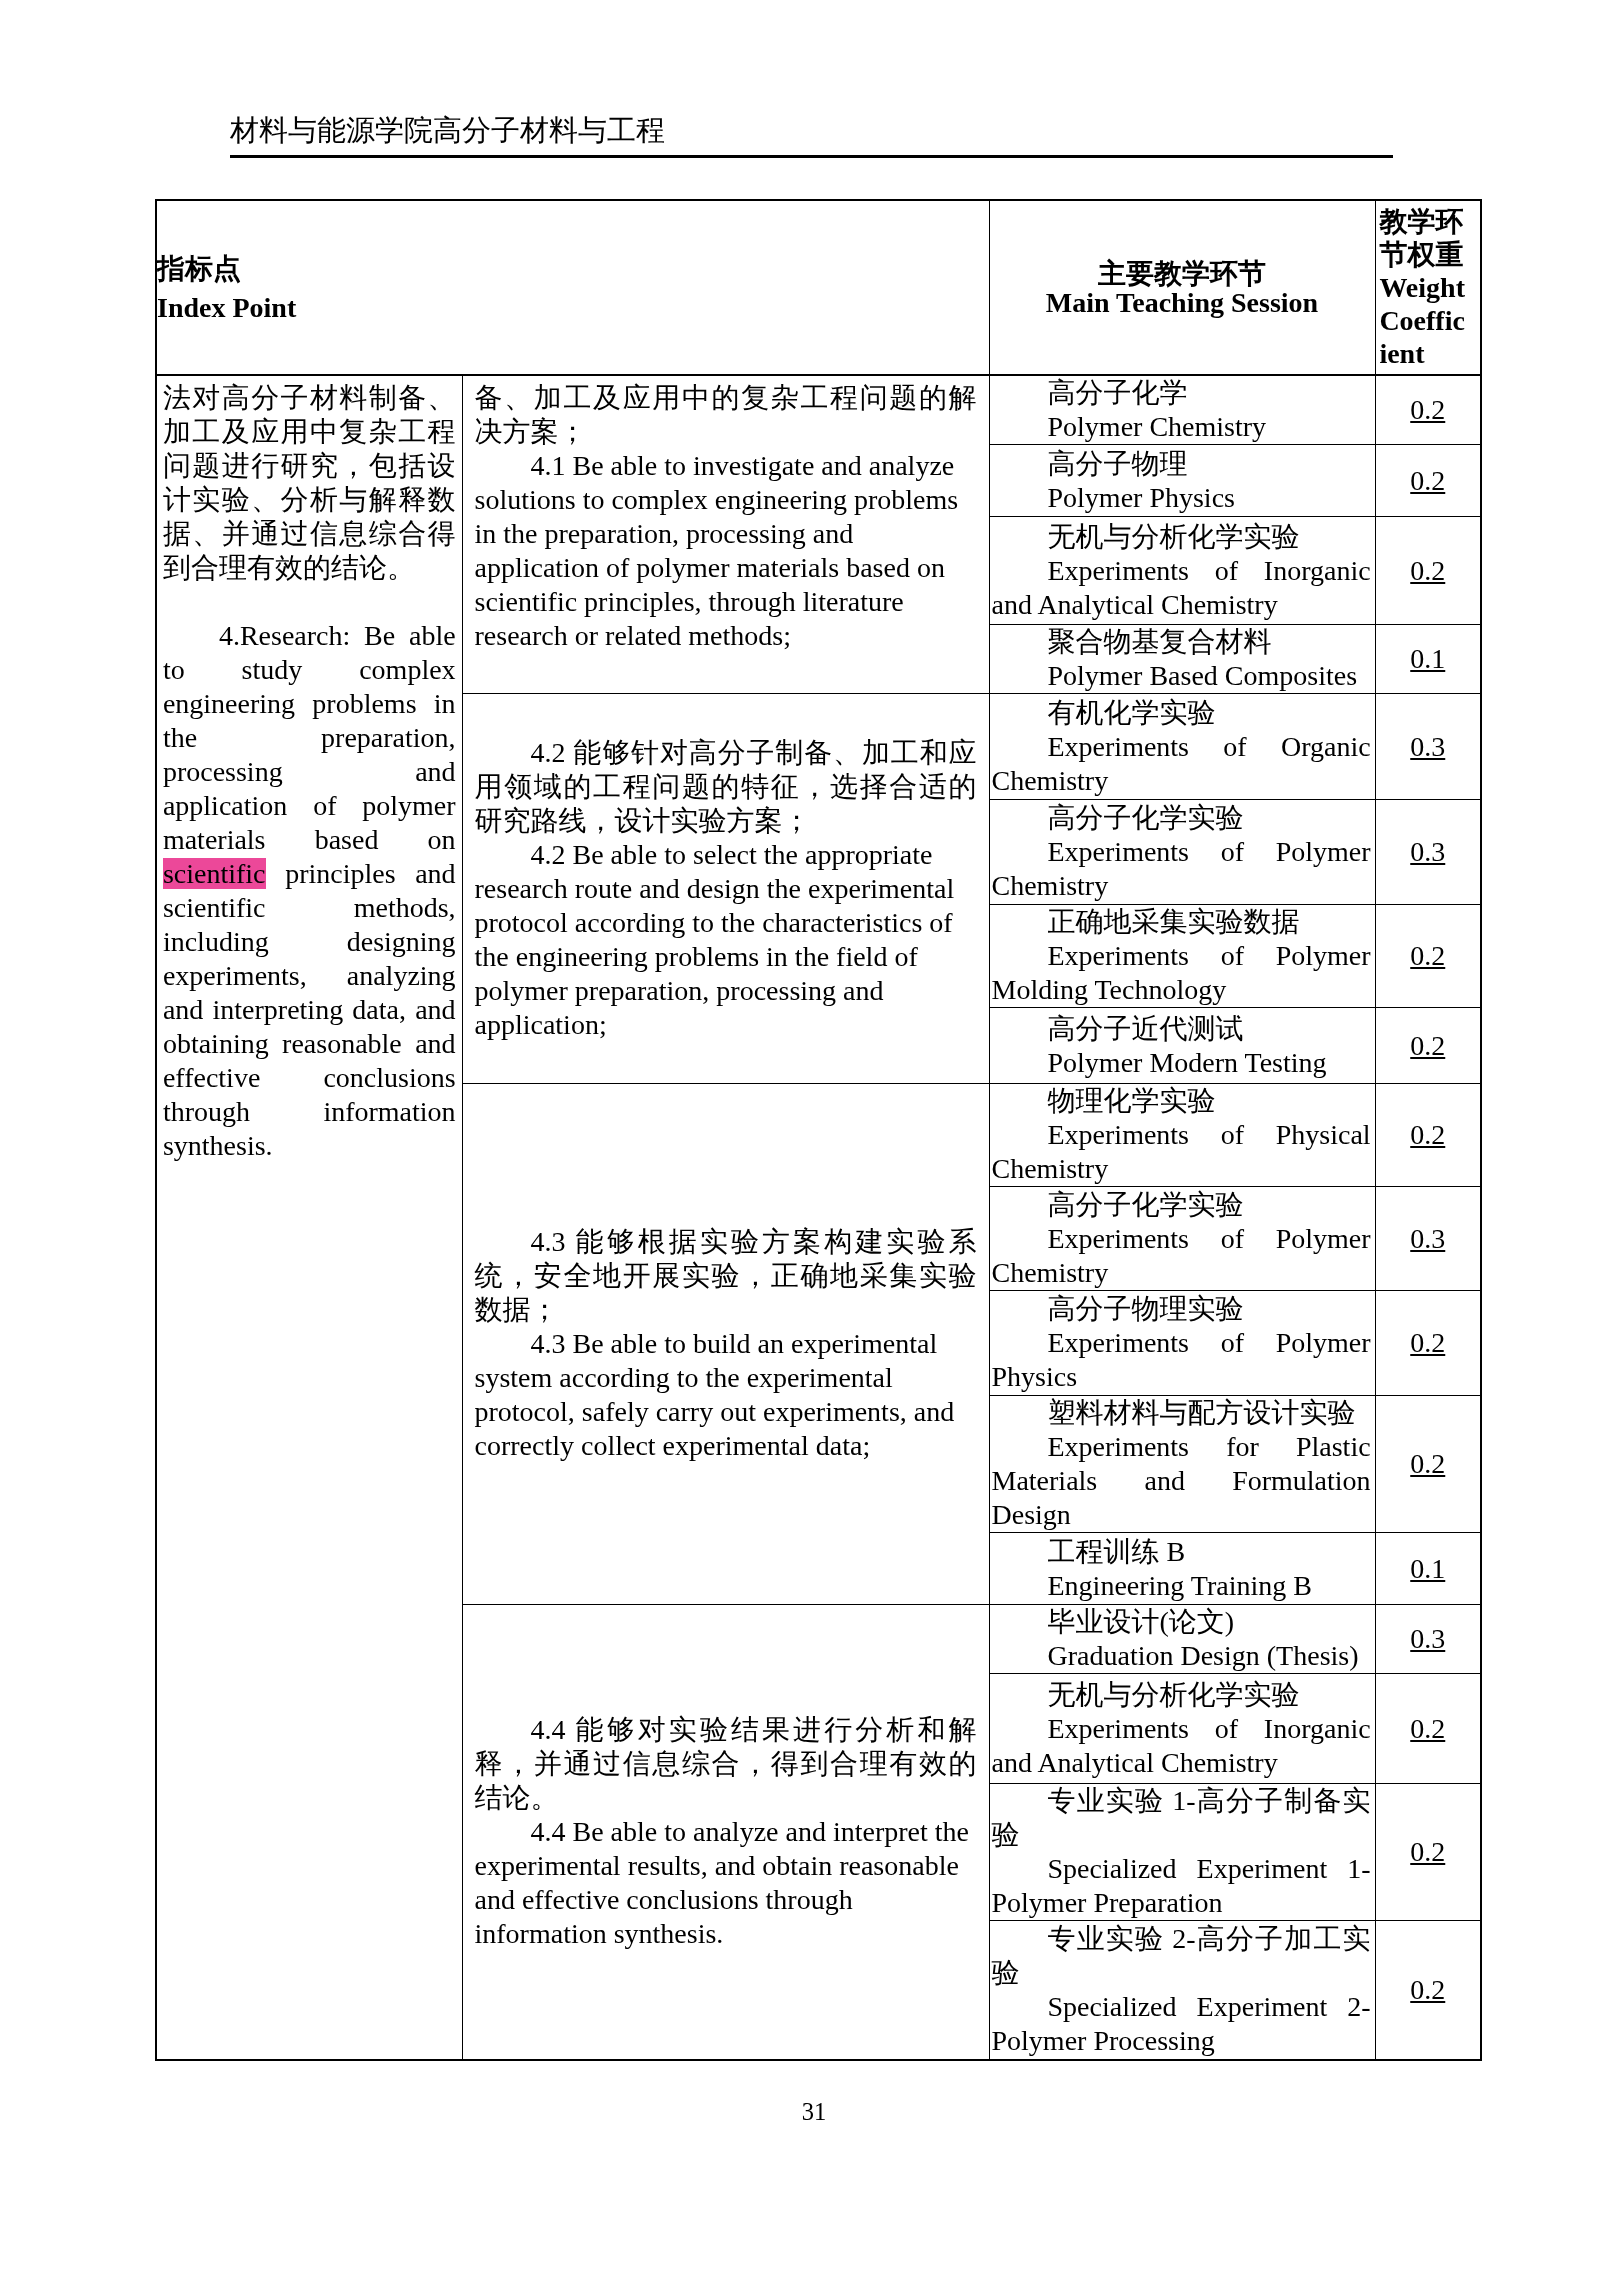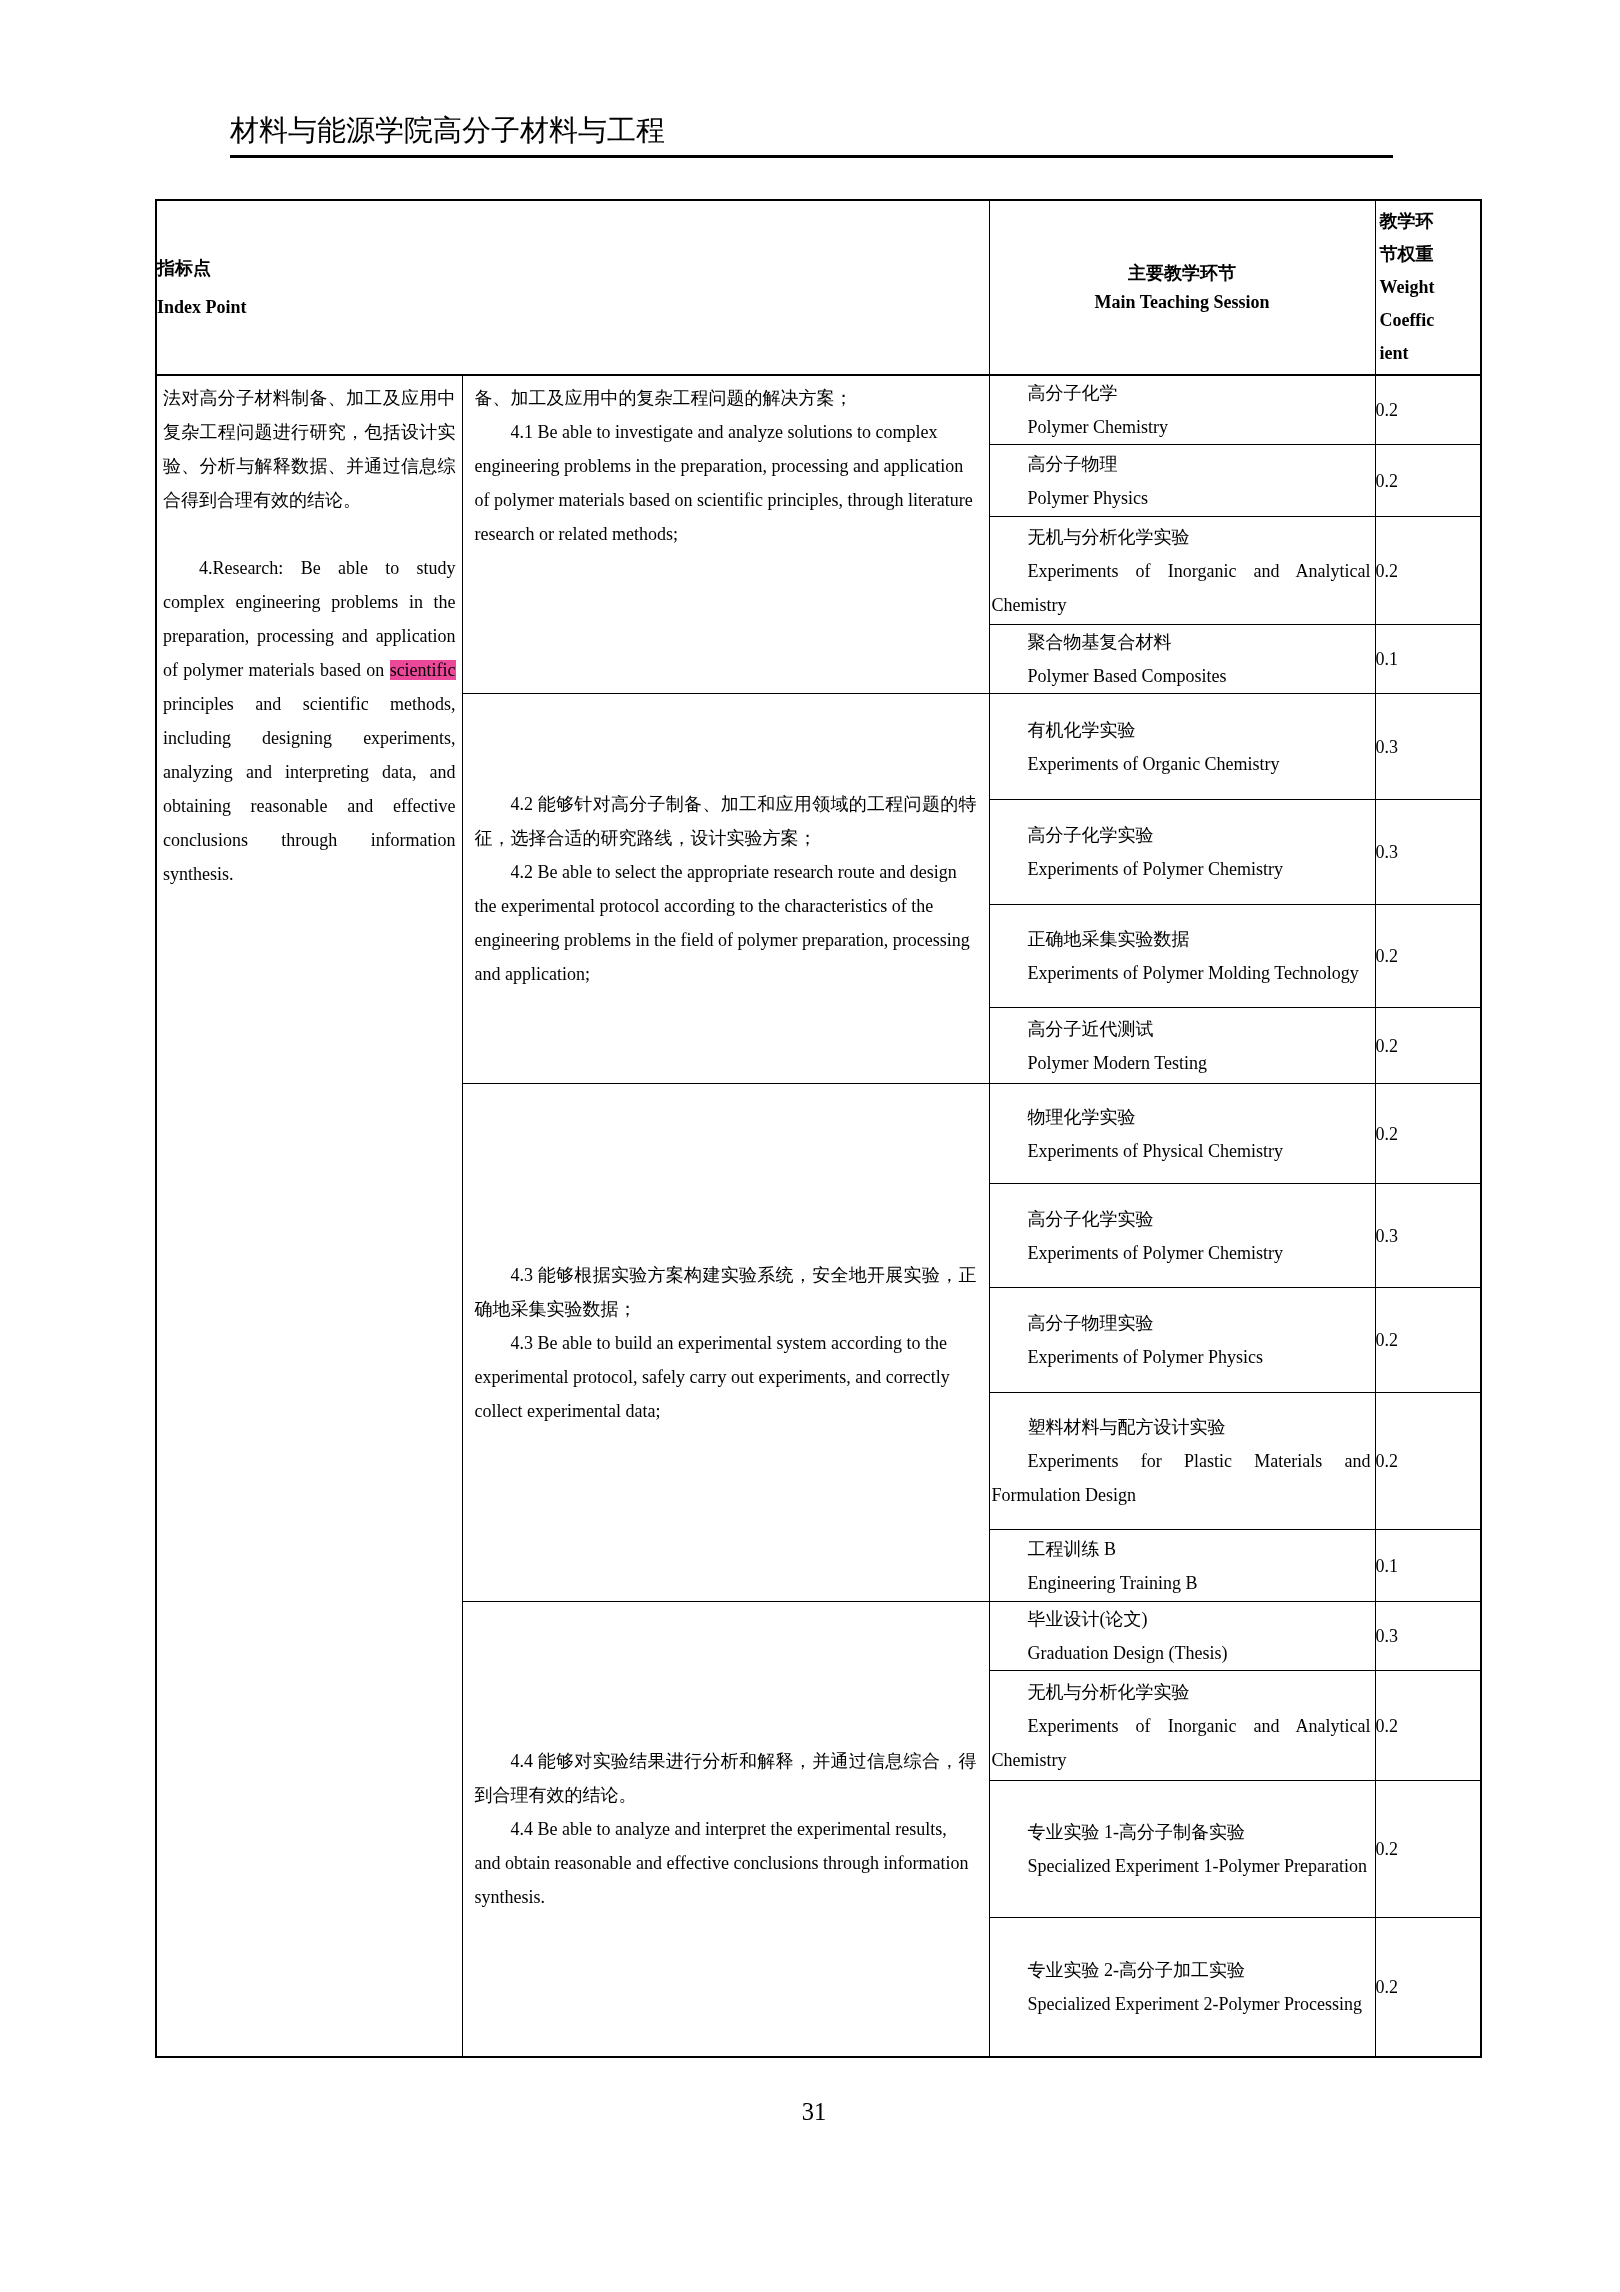--- a/index.html
+++ b/index.html
@@ -27,21 +27,21 @@
   table.doc-table {
     position:absolute; left:155px; top:199px;
     width:1325px;
     border-collapse:collapse; table-layout:fixed;
     border:2.5px solid #000;
   }
   .doc-table td, .doc-table th {
     border:1.5px solid #000;
     padding:0; margin:12px;
     vertical-align:middle;
-    font-size:18px; line-height:34px;
+    font-size:28px; line-height:34px;
     font-weight:normal;
     overflow:hidden;
   }
   .doc-table tr.head th { border-bottom:2px solid #000; }
 
   th.h-index {
     text-align:left; 
     font-weight:bold; white-space:pre-line; line-height:39px;
   }
   th.h-session {
@@ -61,21 +61,21 @@
     padding:4.9px 5.9px 0 5.9px;
   }
   td.idx-cell .en { margin-top:34px; }
   .hl { background:#ec4899; }
 
   td.sec-cell { padding:0 12px; }
   td.sec-cell.v-top { vertical-align:top; padding-top:4.9px; }
   td.sec-cell .en { text-align:left; }
 
   td.course-cell { padding:0 3.9px 0 2px; }
-  td.weight-cell { text-align:left; }
+  td.weight-cell { text-align:center;text-decoration:underline; }
 
   .page-number {
     position:absolute; left:4px; top:2098px; width:100%;
     text-align:center; font-size:24.5px;
   }
 </style>
 </head>
 <body>
 
 <div class="page-header">

